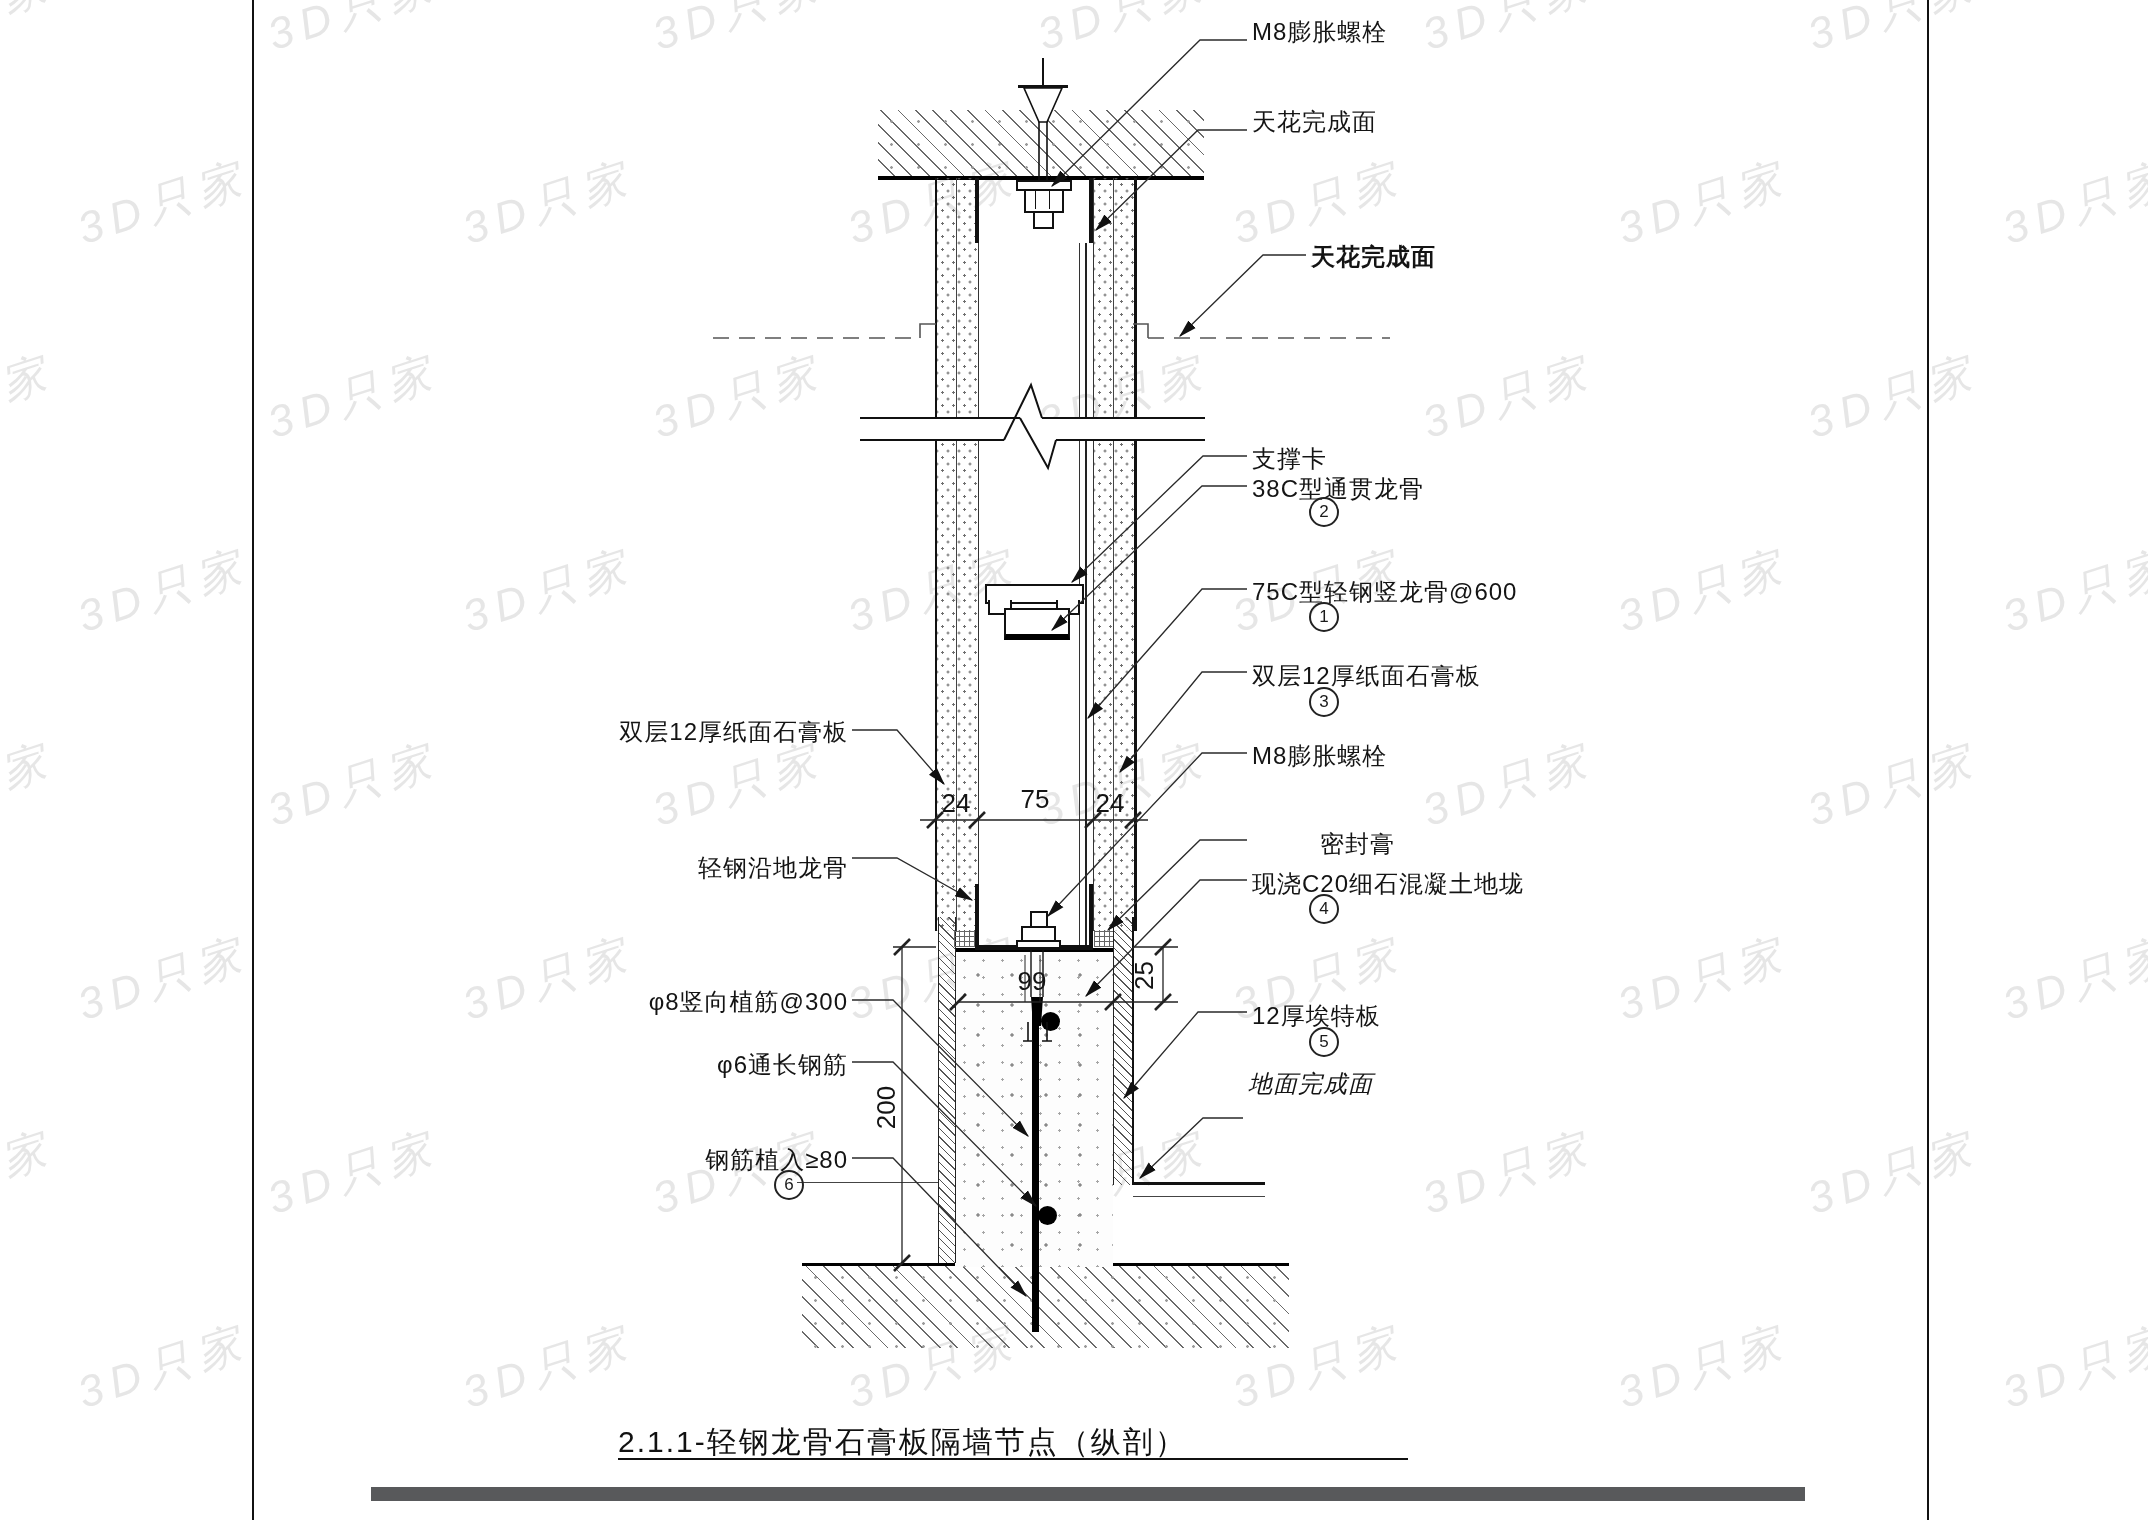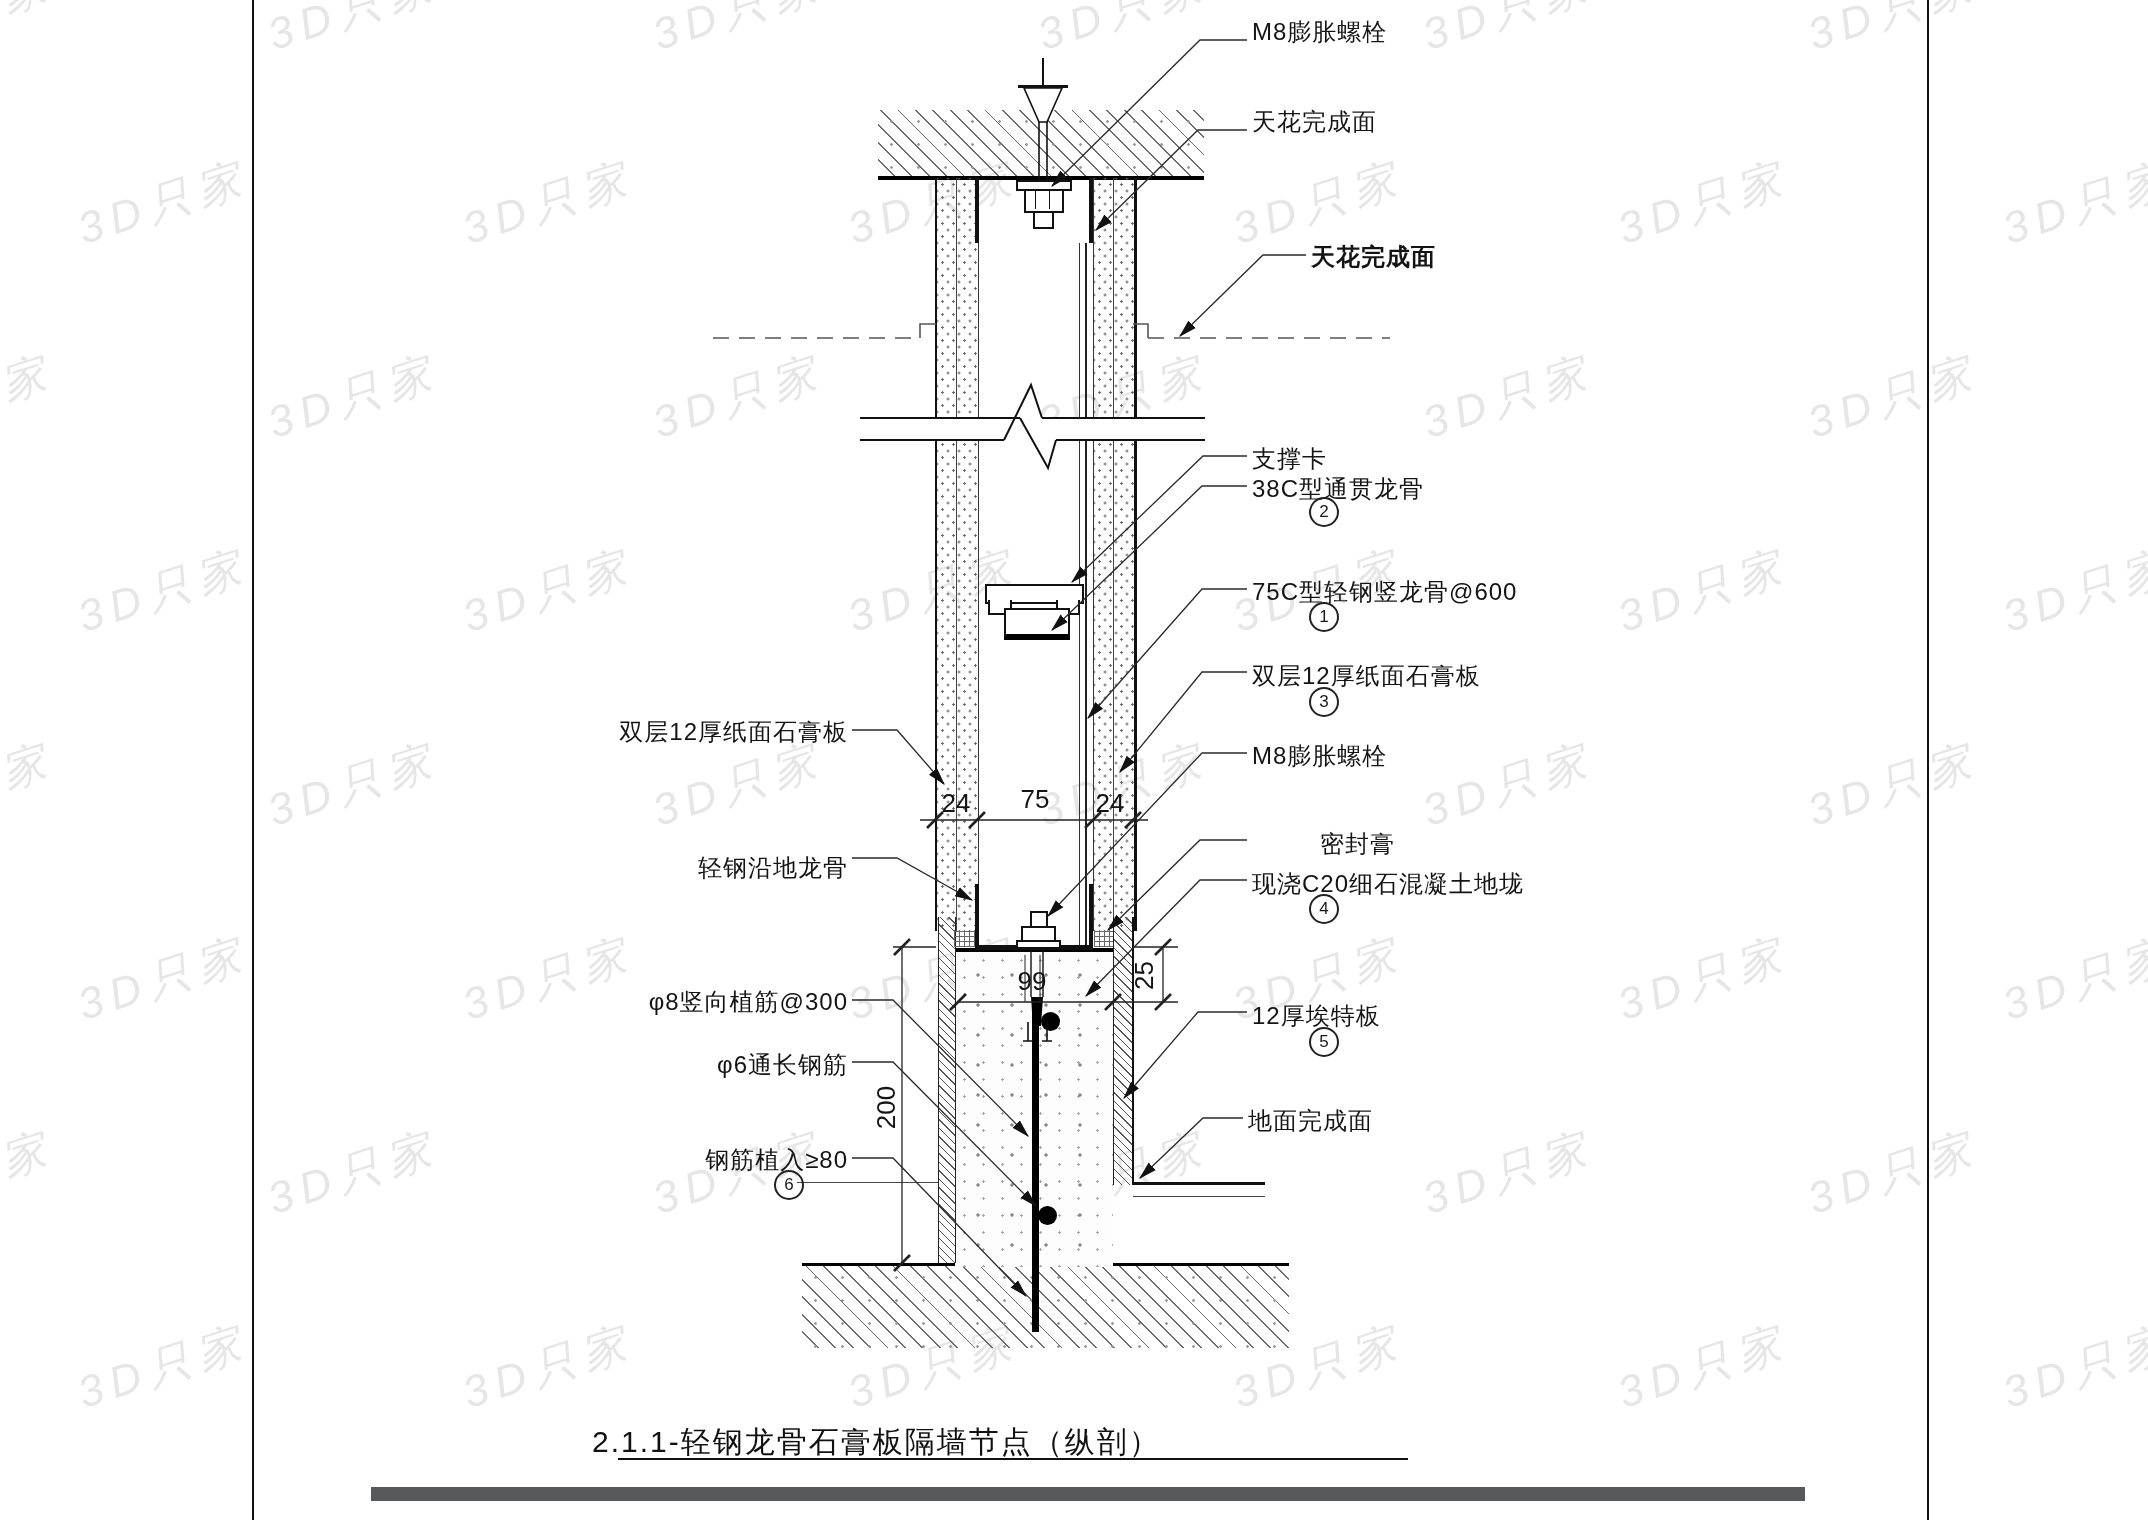--- a/index.html
+++ b/index.html
@@ -231,32 +231,32 @@
   <div class="lbl" style="left:1252px;top:576px;">75C型轻钢竖龙骨@600</div>
   <div class="circ" style="left:1309px;top:602px;">1</div>
   <div class="lbl" style="left:1252px;top:660px;">双层12厚纸面石膏板</div>
   <div class="circ" style="left:1309px;top:687px;">3</div>
   <div class="lbl" style="left:1252px;top:740px;">M8膨胀螺栓</div>
   <div class="lbl" style="left:1320px;top:828px;">密封膏</div>
   <div class="lbl" style="left:1252px;top:868px;">现浇C20细石混凝土地垅</div>
   <div class="circ" style="left:1309px;top:894px;">4</div>
   <div class="lbl" style="left:1252px;top:1000px;">12厚埃特板</div>
   <div class="circ" style="left:1309px;top:1027px;">5</div>
-  <div class="lbl" style="left:1248px;top:1105px;">地面完成面</div>
+  <div class="lbl" style="left:1248px;top:1068px;font-style:italic;">地面完成面</div>
 
   <div class="lbl lblR" style="left:540px;top:716px;width:308px;">双层12厚纸面石膏板</div>
   <div class="lbl lblR" style="left:540px;top:844px;width:308px;margin-top:8px;">轻钢沿地龙骨</div>
   <div class="lbl lblR" style="left:540px;top:986px;width:308px;">φ8竖向植筋@300</div>
   <div class="lbl lblR" style="left:540px;top:1049px;width:308px;">φ6通长钢筋</div>
   <div class="lbl lblR" style="left:540px;top:1144px;width:308px;">钢筋植入≥80</div>
   <div class="circ" style="left:774px;top:1170px;">6</div>
 
   <div class="dim" style="left:926px;top:788px;width:60px;">24</div>
   <div class="dim" style="left:1005px;top:784px;width:60px;">75</div>
   <div class="dim" style="left:1080px;top:788px;width:60px;">24</div>
   <div class="dim" style="left:856px;top:1092px;width:60px;transform:rotate(-90deg);">200</div>
   <div class="dim" style="left:1114px;top:960px;width:60px;transform:rotate(-90deg);">25</div>
   <div class="dim" style="left:1002px;top:966px;width:60px;">99</div>
 
-  <div class="ttl" style="left:592px;top:1422px;">2.1.1-轻钢龙骨石膏板隔墙节点（纵剖）</div>
+  <div class="ttl" style="left:618px;top:1422px;">2.1.1-轻钢龙骨石膏板隔墙节点（纵剖）</div>
   <div class="abs hl" style="left:618px;top:1458px;width:790px;height:2px;z-index:7;"></div>
 
 </div>
 
 </body></html>

